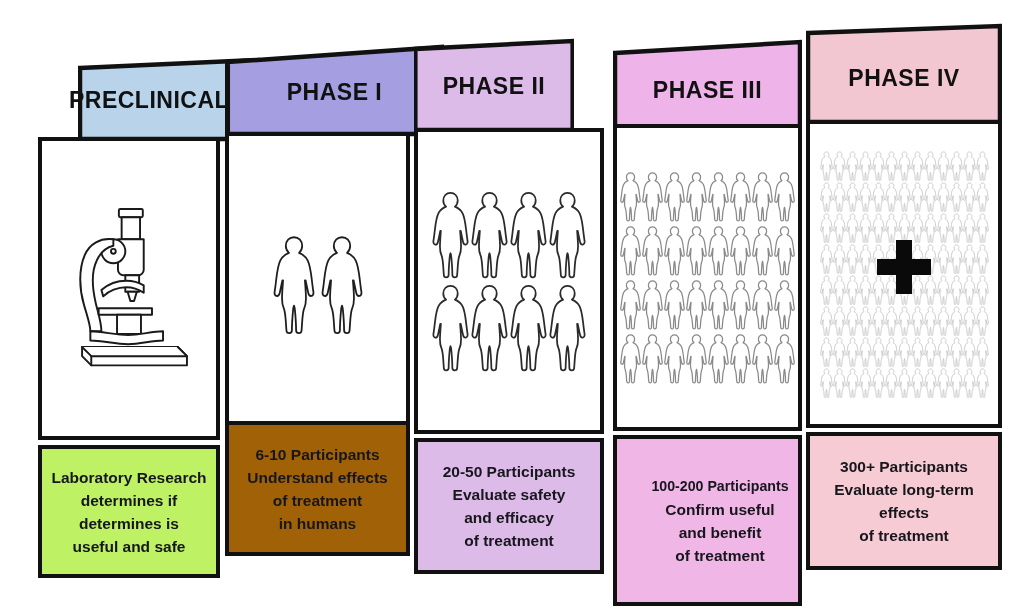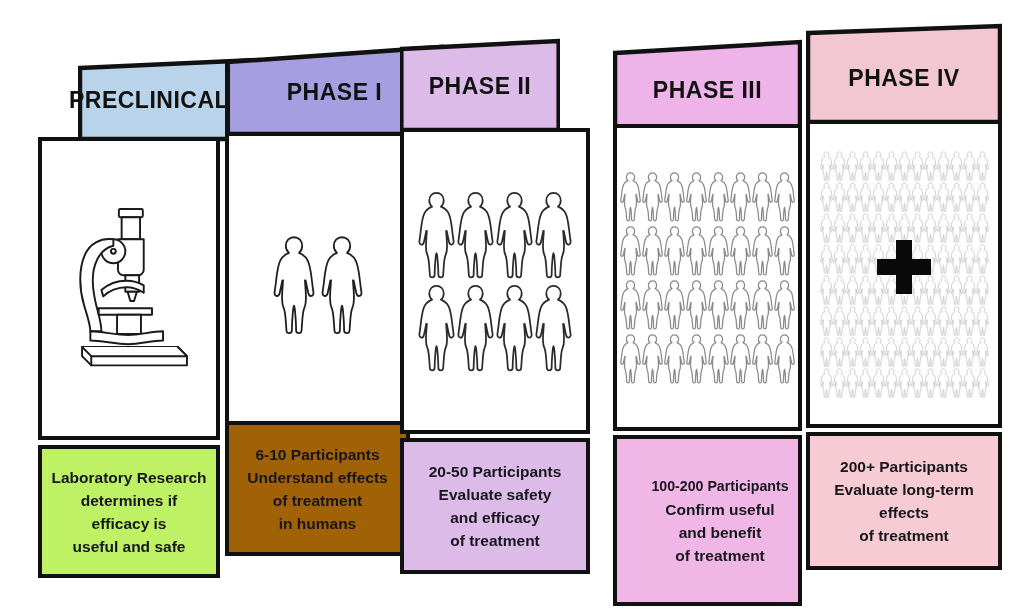--- a/index.html
+++ b/index.html
@@ -126,21 +126,21 @@
               <path d="M24 158 h104 l10 10 v10 h-104 l-10 -10 z"></path>
               <path d="M128 158 l10 10 h-104 l-10 -10"></path>
               <path d="M34 168 v10"></path>
             </g>
           </svg>
         </div>
       </div>
       <div class="caption" style="top: 389px; left: 0px; width: 182px; height: 133px; background: #bef264;">
         <span class="line">Laboratory Research</span>
         <span class="line">determines if</span>
-        <span class="line">efficacy is</span>
+        <span class="line">determines is</span>
         <span class="line">useful and safe</span>
       </div>
     </div>
     <div class="panel" style="left: 225px; top: 43px; width: 219px; height: 535px;">
       <div class="header" style="top: 0px; height: 95px;">
         <svg viewBox="0 0 185 95" preserveAspectRatio="none">
           <polygon points="2,19 183,4 183,91 2,91" fill="#a59fe2" stroke="#111111" stroke-width="4.5" stroke-linejoin="miter"></polygon>
         </svg>
         <div class="header-label" style="top: 36.25px;">PHASE I</div>
       </div>
@@ -156,21 +156,21 @@
           </div>
         </div>
       </div>
       <div class="caption" style="top: 378px; left: 0px; width: 185px; height: 135px; background: #a16207;">
         <span class="line">6-10 Participants</span>
         <span class="line">Understand effects</span>
         <span class="line">of treatment</span>
         <span class="line">in humans</span>
       </div>
     </div>
-    <div class="panel" style="left: 400px; top: 37px; width: 160px; height: 539px;">
+    <div class="panel" style="left: 414px; top: 37px; width: 160px; height: 539px;">
       <div class="header" style="top: 0px; height: 97px;">
         <svg viewBox="0 0 190 97" preserveAspectRatio="none">
           <polygon points="2,12 188,4 188,93 2,93" fill="#dcbbe8" stroke="#111111" stroke-width="4.5" stroke-linejoin="miter"></polygon>
         </svg>
         <div class="header-label" style="top: 35.5px;">PHASE II</div>
       </div>
       <div class="art" style="top: 91px; left: 0px; width: 190px; height: 306px;">
         <div class="art-inner">
           <div class="people-grid" style="grid-template-columns: repeat(4, 37px); gap: 4px 2px;">
             <svg viewBox="0 0 40 96" width="37" height="89">
@@ -645,19 +645,19 @@
             <svg viewBox="0 0 40 96" width="13" height="30">
               <path d="M20 3 C15.4 3 12.2 6.4 12.2 11.2 C12.2 14.1 13.4 16.4 15.2 17.9 C11.6 19.4 8.6 21.7 6.9 25.2 C5.2 28.7 4.1 34.8 3.2 42.2 C2.6 47.3 2.1 51.6 1.6 54.6 C1.2 57.1 1.9 58.6 3.4 58.9 C4.9 59.2 5.9 58.3 6.4 56.1 C7.1 53.1 8.0 48.6 9.0 44.0 L9.6 44.0 C9.1 50.4 8.6 56.3 8.6 61.0 C8.6 65.3 9.2 68.2 10.2 70.4 C11.0 72.2 11.6 75.9 12.0 80.6 C12.3 84.6 12.6 88.6 12.8 91.8 C12.9 93.6 13.9 94.4 15.5 94.4 C17.1 94.4 18.0 93.5 18.0 91.6 C18.0 87.0 18.4 80.0 19.1 72.6 C19.4 69.6 19.7 68.2 20 68.2 C20.3 68.2 20.6 69.6 20.9 72.6 C21.6 80.0 22.0 87.0 22.0 91.6 C22.0 93.5 22.9 94.4 24.5 94.4 C26.1 94.4 27.1 93.6 27.2 91.8 C27.4 88.6 27.7 84.6 28.0 80.6 C28.4 75.9 29.0 72.2 29.8 70.4 C30.8 68.2 31.4 65.3 31.4 61.0 C31.4 56.3 30.9 50.4 30.4 44.0 L31.0 44.0 C32.0 48.6 32.9 53.1 33.6 56.1 C34.1 58.3 35.1 59.2 36.6 58.9 C38.1 58.6 38.8 57.1 38.4 54.6 C37.9 51.6 37.4 47.3 36.8 42.2 C35.9 34.8 34.8 28.7 33.1 25.2 C31.4 21.7 28.4 19.4 24.8 17.9 C26.6 16.4 27.8 14.1 27.8 11.2 C27.8 6.4 24.6 3 20 3 Z" fill="#ffffff" stroke="#c9c9c9" stroke-width="3" stroke-linejoin="round"></path>
             </svg>
           </div>
           <div class="plus-overlay"><svg width="74" height="74" viewBox="0 0 74 74">
               <path d="M29 5 h16 v19 h19 v16 h-19 v19 h-16 v-19 h-19 v-16 h19 z" fill="#0a0a0a"></path>
             </svg></div>
         </div>
       </div>
       <div class="caption" style="top: 410px; left: 0px; width: 196px; height: 138px; background: rgb(246, 203, 211);">
-        <span class="line">200+ Participants</span>
+        <span class="line">300+ Participants</span>
         <span class="line">Evaluate long-term</span>
         <span class="line">effects</span>
         <span class="line">of treatment</span>
       </div>
     </div>
   </div>
 
 </body></html>

